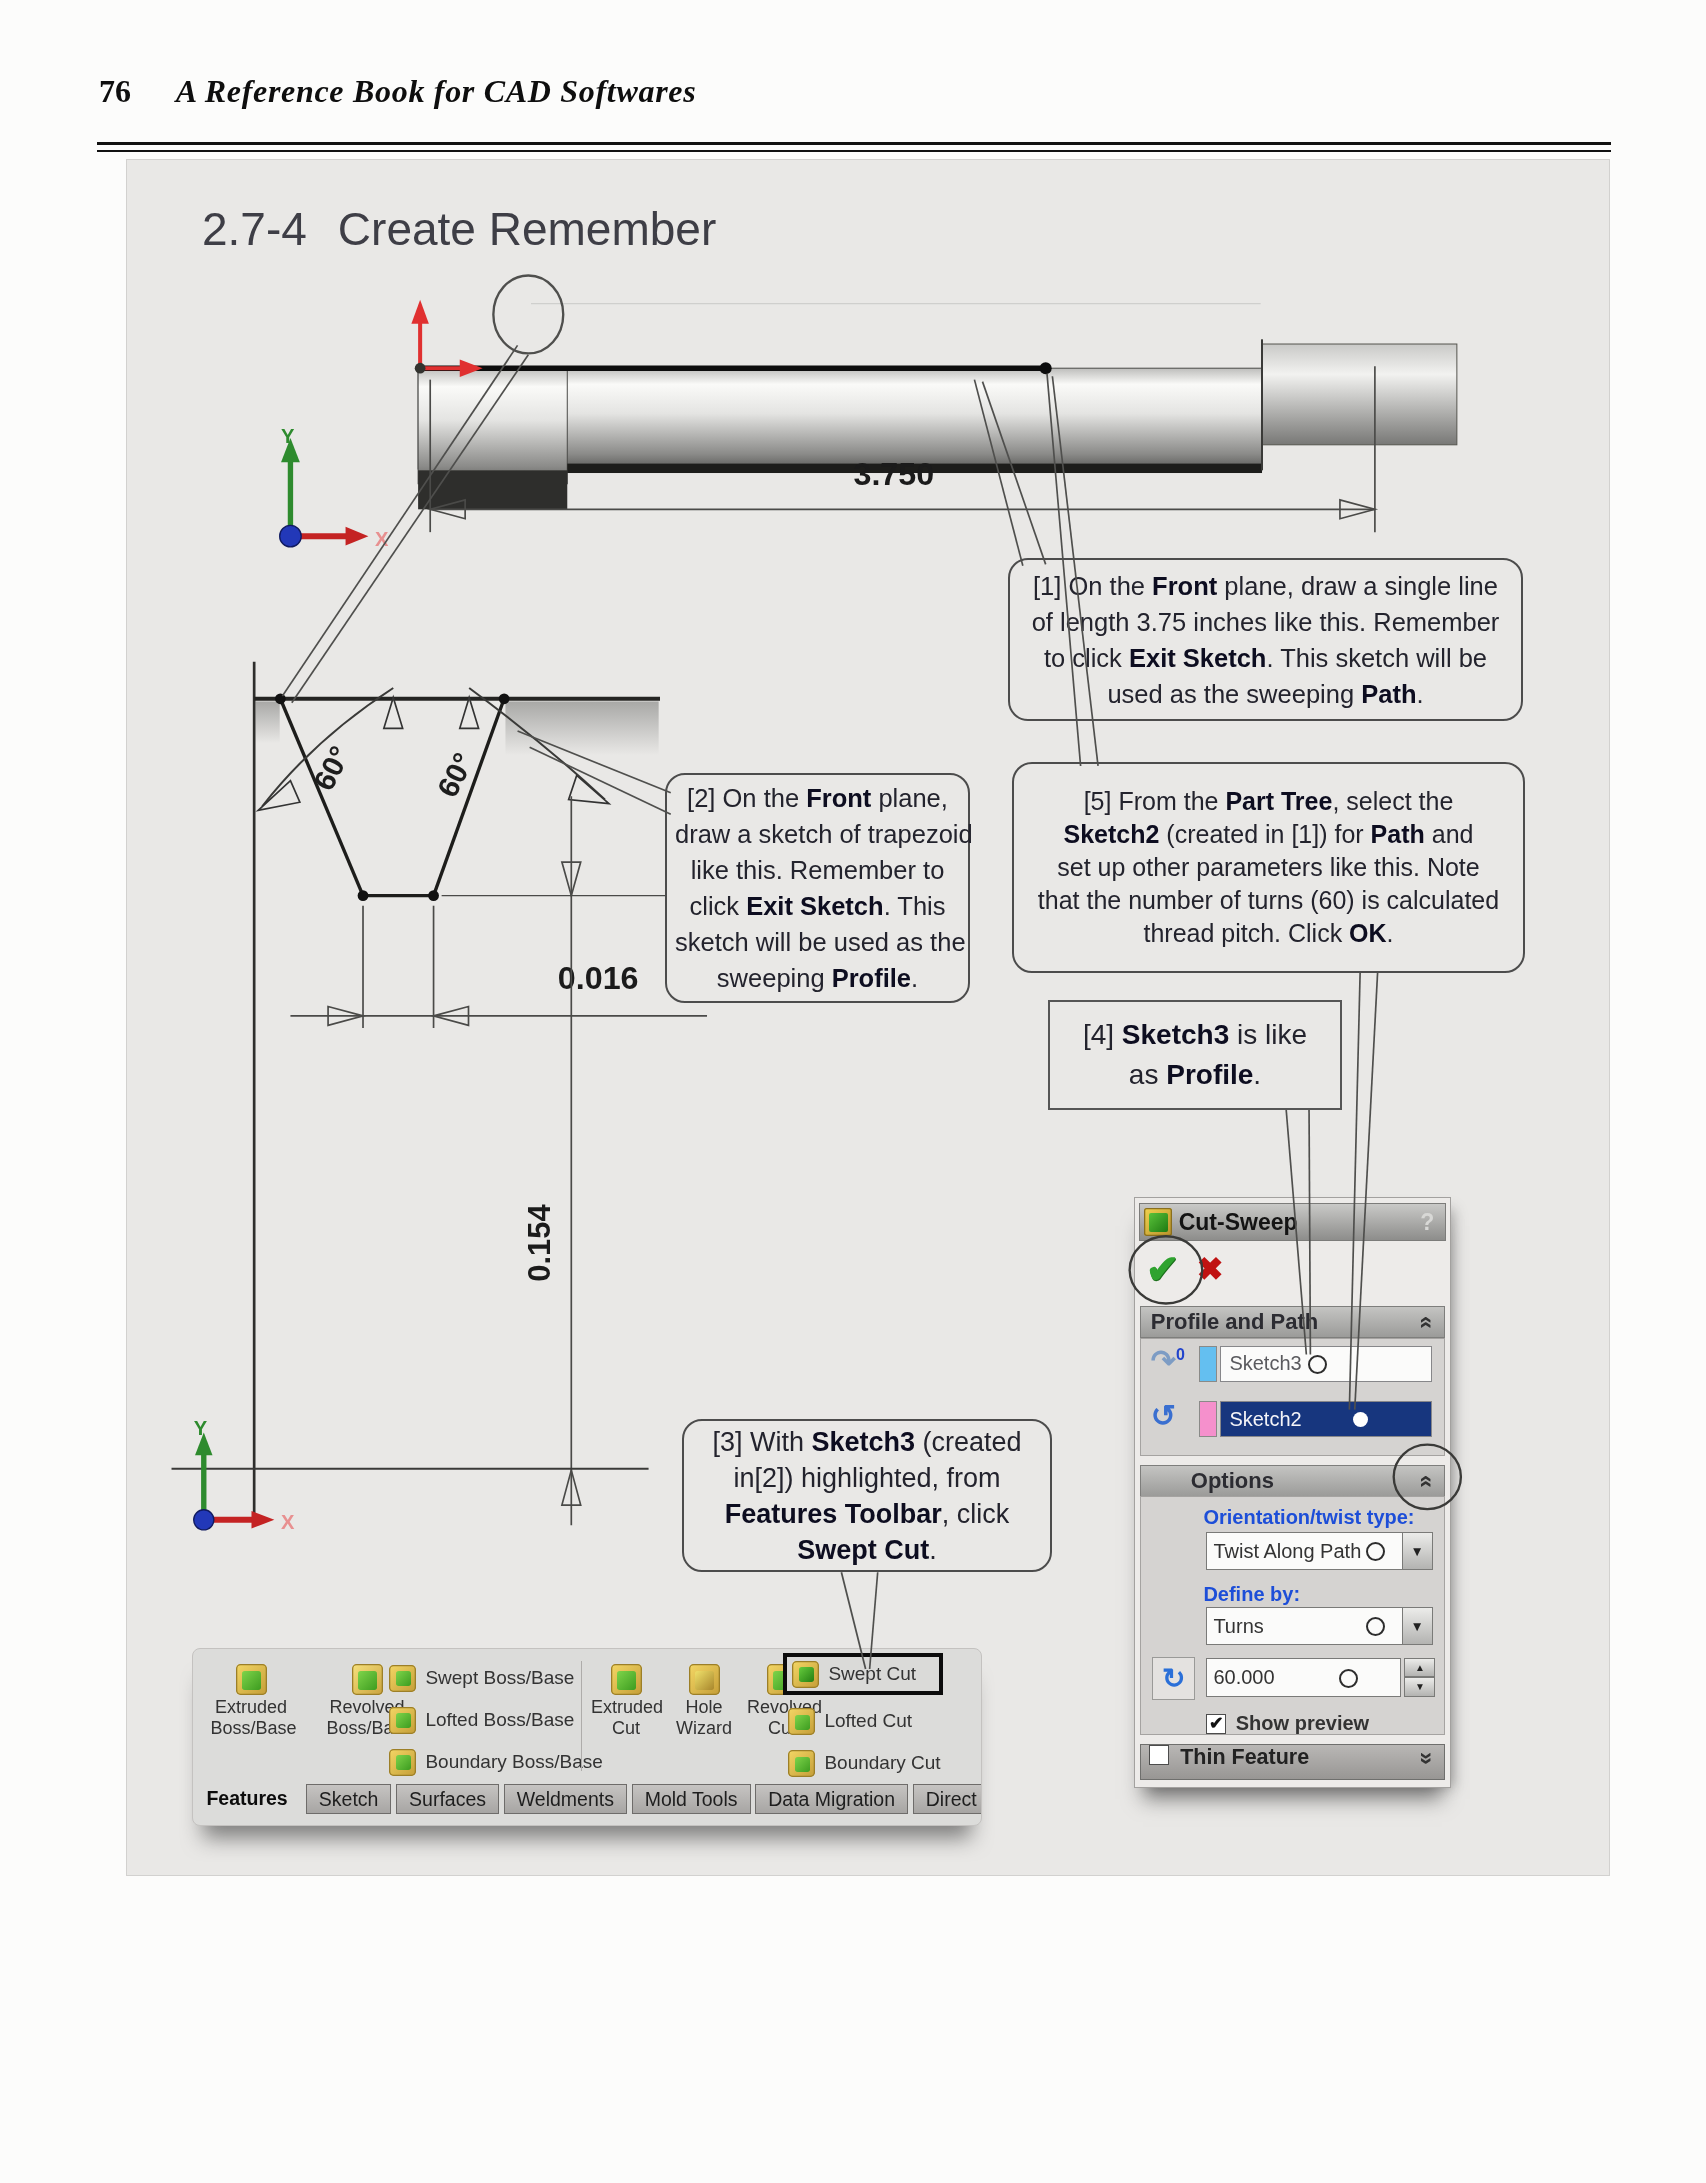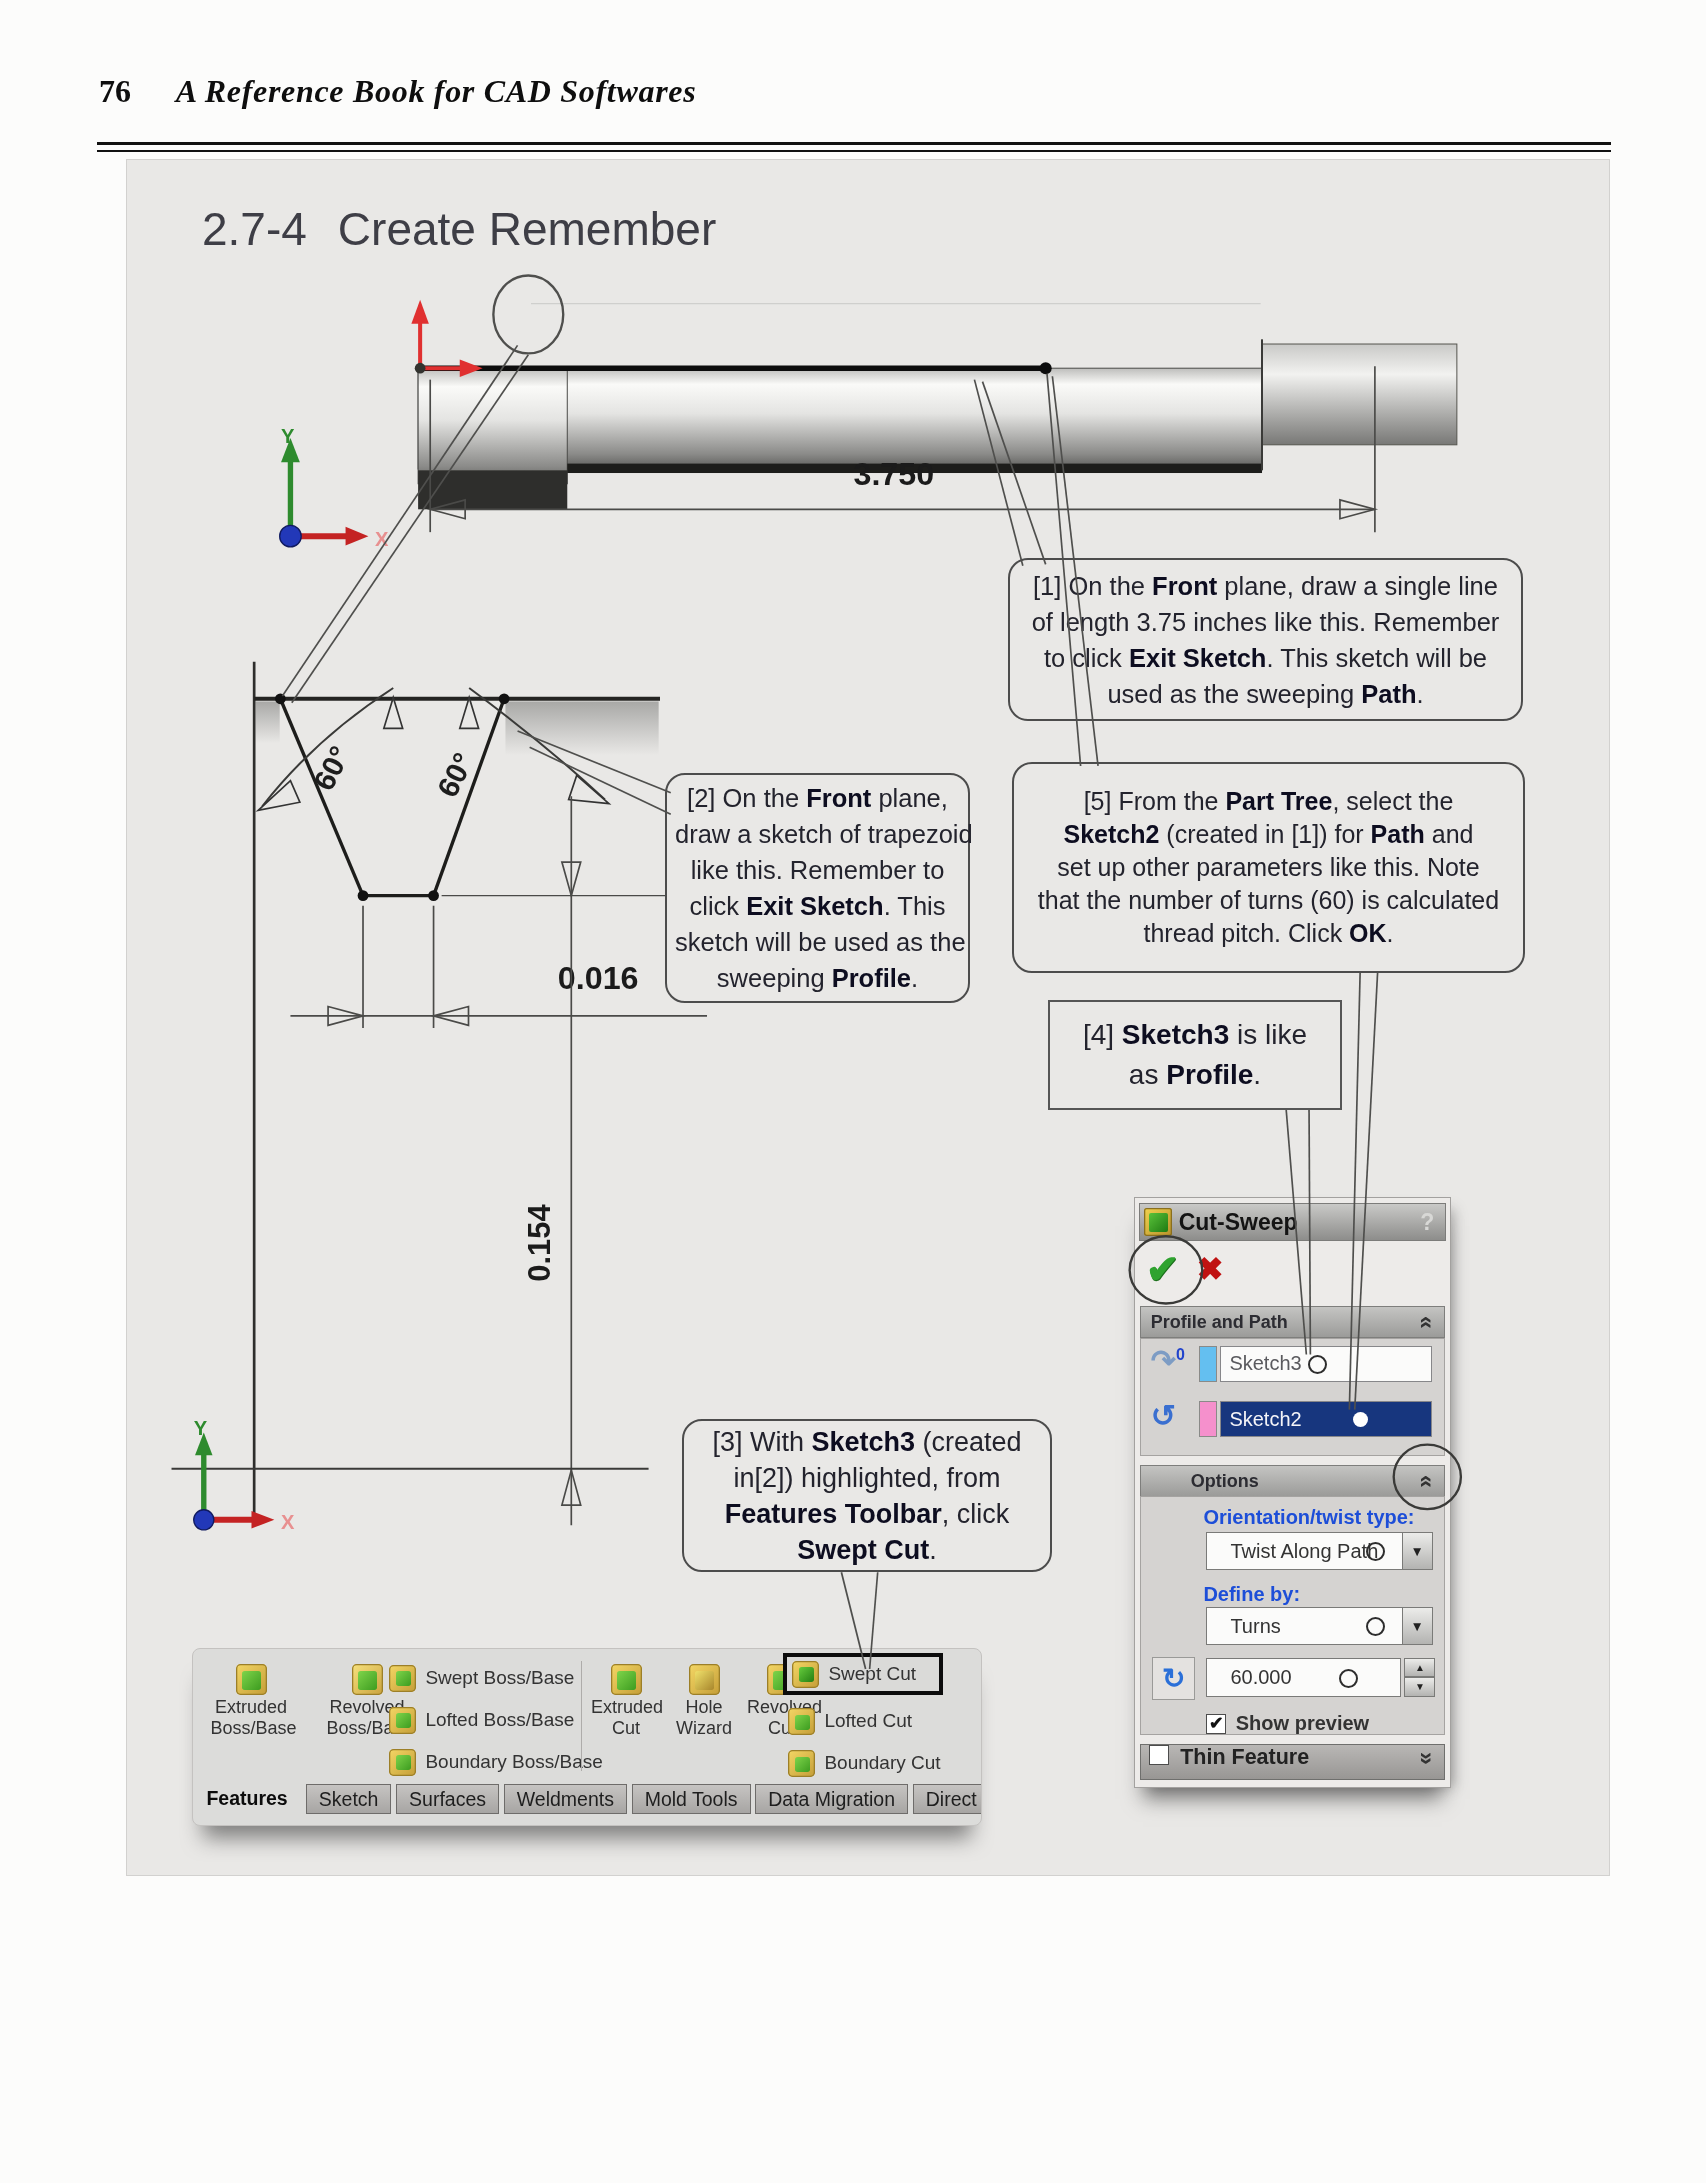--- a/index.html
+++ b/index.html
@@ -29,36 +29,36 @@
   .ptitle .txt{font-weight:bold;font-size:23px;color:#141414;margin-left:6.7px;}
   .ptitle .help{margin-left:auto;margin-right:10.8px;font-weight:bold;font-size:23px;color:#d8d8d6;}
   .sw-icon{width:28px;height:28px;margin-left:4px;border-radius:2.7px;background:linear-gradient(135deg,#f2d34f,#b8912b);
            position:relative;box-shadow:inset 0 0 0 1.3px #8a6f1e;}
   .sw-icon::after{content:"";position:absolute;inset:4.7px 4px 4px 5.4px;background:linear-gradient(135deg,#59c23a,#1f7a12);border-radius:2px;}
   .okrow{position:absolute;left:10.8px;top:44px;height:54px;display:flex;align-items:center;gap:17.5px;}
   .ok{font-size:40px;font-weight:bold;color:#2fa32f;text-shadow:0.7px 0.7px 0 #1c6e1c;}
   .cancel{font-size:32px;font-weight:bold;color:#c01212;}
   .grp-h{position:absolute;left:5.4px;right:5.4px;height:32px;background:linear-gradient(#c4c4c2,#9b9b99);border:0.7px solid #7e7e7c;
          display:flex;align-items:center;box-sizing:border-box;}
-  .grp-h .txt{font-weight:bold;font-size:18px;color:#2c2c32;margin-left:9.4px;}
+  .grp-h .txt{font-weight:bold;font-size:22px;color:#2c2c32;margin-left:9.4px;}
   .chev{margin-left:auto;margin-right:10.8px;font-size:23px;font-weight:bold;color:#333;display:inline-block;}
   .chev.up{transform:rotate(90deg);}
   .chev.down{transform:rotate(90deg);}
   .grp-b{position:absolute;left:5.4px;right:5.4px;background:#d5d3d1;border:0.7px solid #a5a3a1;box-sizing:border-box;}
   .sel-ic{font-size:30px;color:#7d9cc4;font-weight:bold;position:absolute;left:9.4px;}
   .sel-ic .sup{font-size:16px;color:#2244cc;font-weight:bold;vertical-align:super;}
   .swatch{position:absolute;left:58px;width:17.5px;height:36px;border:0.7px solid #8a8a88;box-sizing:border-box;}
   .field{position:absolute;left:79px;width:212px;height:36px;background:#fbfbfa;border:1.3px solid #87878a;box-sizing:border-box;
          font-size:20px;color:#5a5a5e;display:flex;align-items:center;padding-left:8px;}
   .field.sel{background:#17367e;color:#f4f4f8;}
   .ring{display:inline-block;width:15px;height:15px;border:2px solid #2d2d2d;border-radius:50%;position:absolute;}
   .dot{display:inline-block;width:15px;height:15px;border-radius:50%;background:#fff;position:absolute;}
   .olabel{position:absolute;left:62px;font-size:20px;font-weight:bold;color:#1d4ed8;}
   .dd{position:absolute;left:65px;width:226px;height:38px;background:#fbfbfa;border:1.3px solid #7a7a78;box-sizing:border-box;
-      font-size:20px;color:#333;display:flex;align-items:center;padding-left:23px;}
+      font-size:20px;color:#333;display:flex;align-items:center;padding-left:6px;}
   .ddbtn{position:absolute;right:-1.3px;top:-1.3px;bottom:-1.3px;width:31px;background:linear-gradient(#ececea,#b3b3b1);
          border:1.3px solid #7a7a78;box-sizing:border-box;display:flex;align-items:center;justify-content:center;font-size:13.4px;color:#222;}
   .spinbox{position:absolute;right:-35px;top:-1.3px;width:31px;height:19.5px;background:linear-gradient(#ececea,#b3b3b1);
            border:1.3px solid #7a7a78;box-sizing:border-box;text-align:center;font-size:10px;color:#222;line-height:17px;}
   .iconbox{position:absolute;left:10.8px;width:43px;height:43px;background:#e4e2e0;border:1.3px solid #9a9a98;box-sizing:border-box;
            display:flex;align-items:center;justify-content:center;font-size:28px;color:#2a6fd8;font-weight:bold;}
   .cb{width:20px;height:20px;background:#fff;border:1.3px solid #4c4c4c;box-sizing:border-box;display:inline-flex;
       align-items:center;justify-content:center;font-size:17.5px;font-weight:bold;color:#111;}
   .cbrow{position:absolute;display:flex;align-items:center;gap:9.4px;font-size:20px;font-weight:bold;color:#333;}
   #thinbar{position:absolute;left:5.4px;right:5.4px;top:546px;height:36px;background:linear-gradient(#b9b7b5,#989694);

